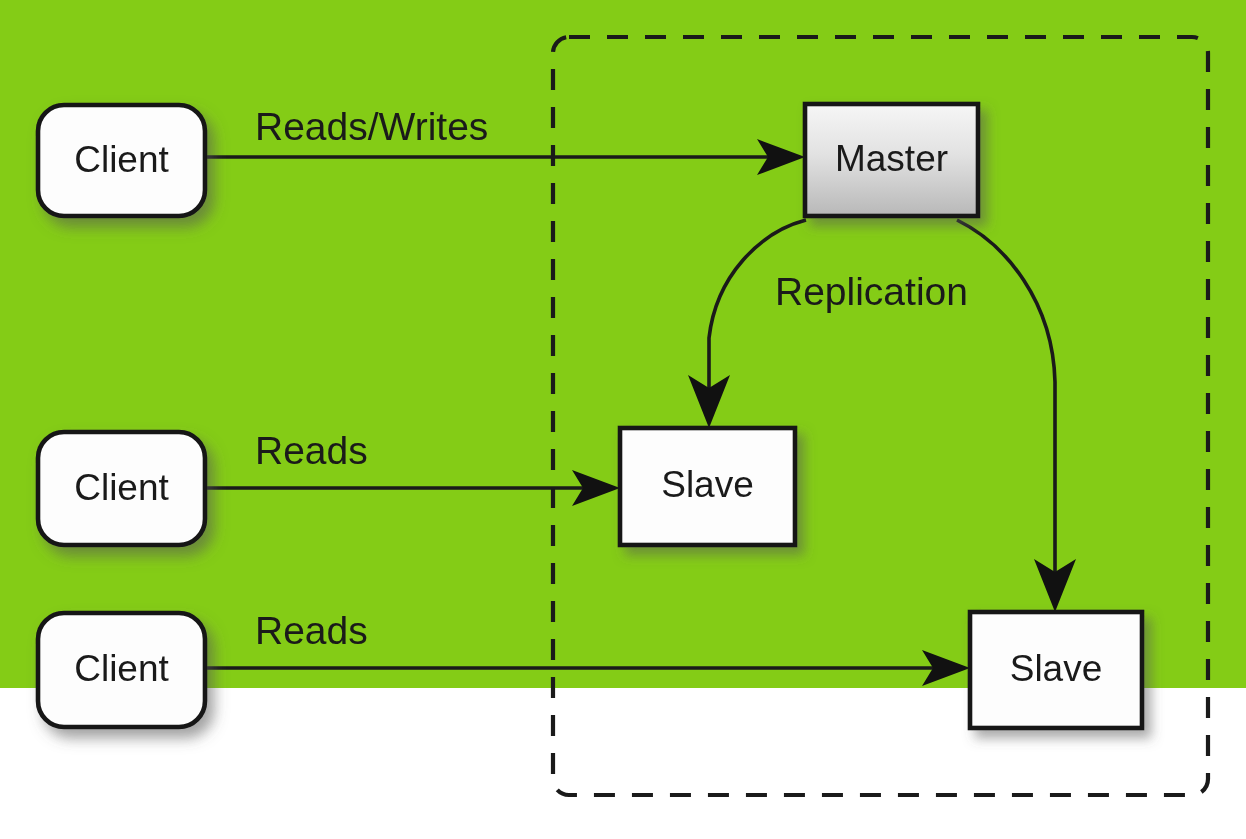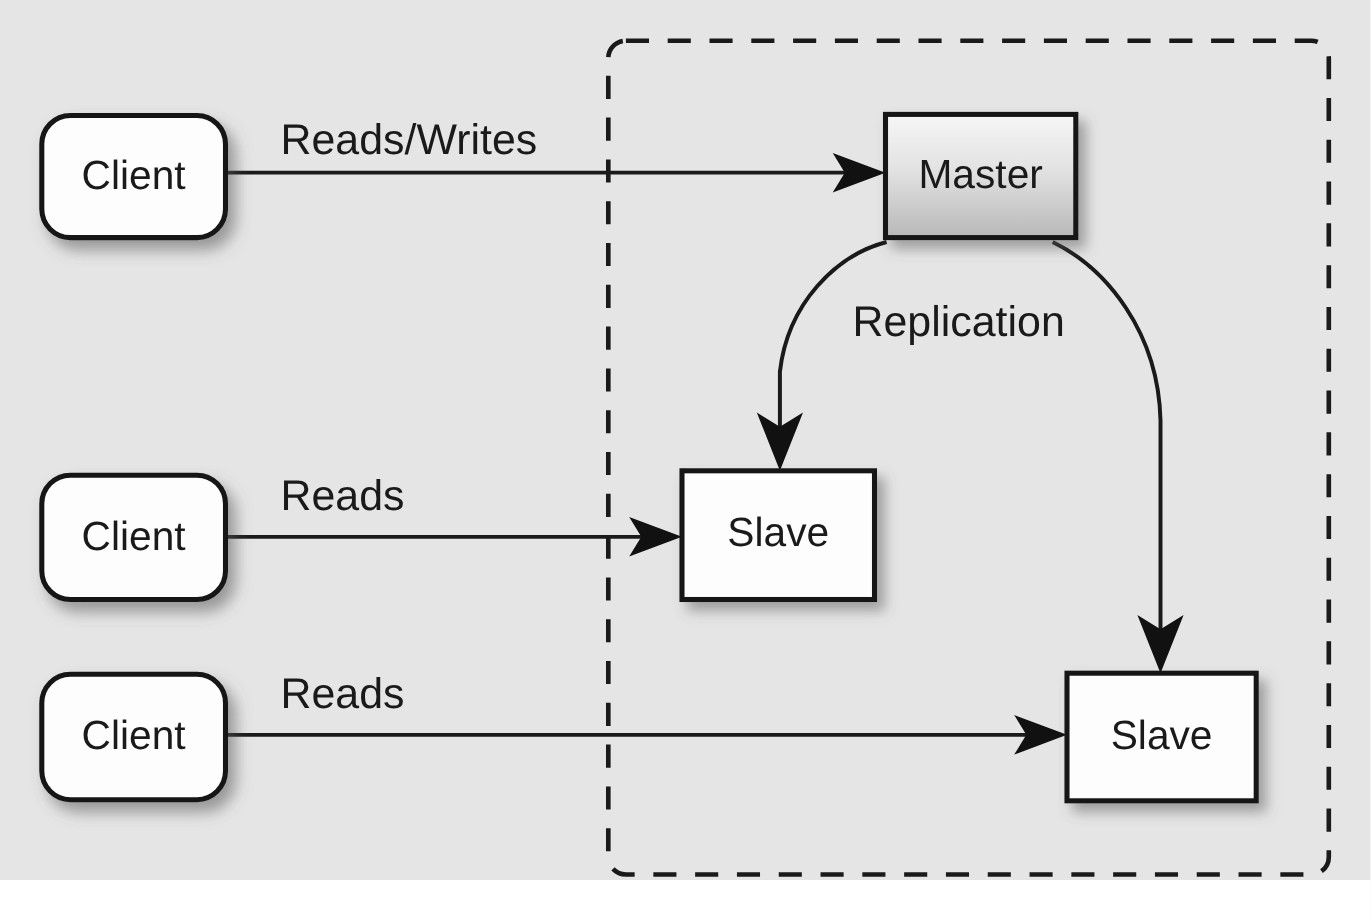--- a/index.html
+++ b/index.html
@@ -9,22 +9,22 @@
   }
   body {
     width: 1246px;
     height: 839px;
     font-family: "Liberation Sans", sans-serif;
     overflow: hidden;
   }
   #diagram-root {
     position: relative;
     width: 1246px;
-    height: 800px;
-    background: #e5e5e5;
+    height: 688px;
+    background: #84cc16;
   }
   svg#diagram-svg {
     display: block;
     width: 1246px;
     height: 839px;
   }
   .node-label {
     font-family: "Liberation Sans", sans-serif;
     font-size: 37px;
     fill: #1a1a1a;

